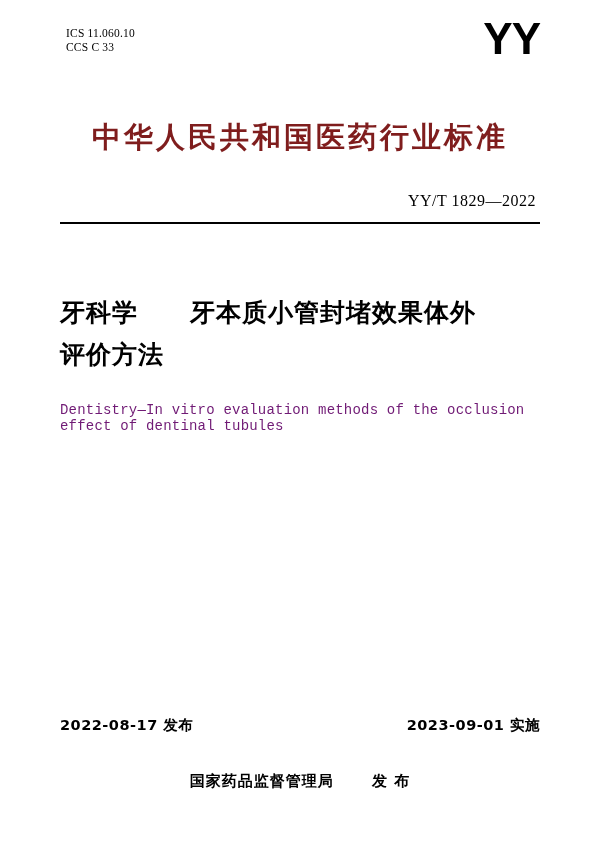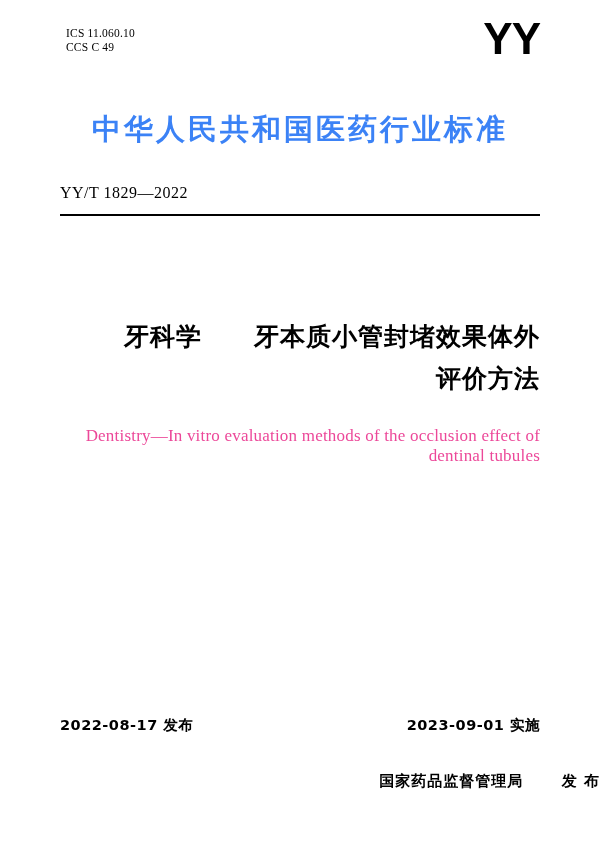--- a/index.html
+++ b/index.html
@@ -44,65 +44,66 @@
     font-family: "Liberation Sans", sans-serif;
     font-weight: bold;
     font-size: 44px;
     line-height: 62px;
     letter-spacing: -1px;
     color: #000;
   }
 
   
   .cn-standard-title {
-    margin-top: 14px;
+    margin-top: 22px;
     text-align: center;
     font-family: "DejaVu Sans", sans-serif;
     font-weight: bold;
     font-size: 29px;
     letter-spacing: 3px;
-    color: #3b82f6;
+    color: #7f1d1d;
   }
 
   .std-number {
     margin-top: 34px;
+    text-align: right;
     padding-right: 4px;
     font-family: "Liberation Serif", serif;
     font-size: 16px;
     letter-spacing: 0.5px;
   }
 
   .rule {
     margin-top: 12px;
     border: none;
     border-top: 2.5px solid #000;
     height: 0;
   }
 
   
   .title-area {
-    margin-top: 100px;
-    text-align: right;
+    margin-top: 68px;
+    text-align: left;
   }
   .title-cn {
     font-family: "DejaVu Sans", sans-serif;
     font-weight: bold;
     font-size: 25px;
     line-height: 42px;
     letter-spacing: 1px;
   }
   .title-cn .line2 {
     display: block;
   }
   .title-en {
     margin-top: 26px;
-    font-family: Liberation Serif, serif;
-    font-size: 17px;
+    font-family: Liberation Mono, monospace;
+    font-size: 14px;
     letter-spacing: 0.2px;
-    color: #ec4899;
+    color: #701a75;
   }
 
   
   .dates {
     position: absolute;
     left: 60px;
     right: 60px;
     bottom: 114px;
     display: flex;
     justify-content: space-between;
@@ -110,40 +111,40 @@
     font-weight: bold;
     font-size: 14.5px;
     letter-spacing: 0.5px;
     align-items: center;
   }
   .issuer {
     position: absolute;
     left: 0;
     right: 0;
     bottom: 58px;
-    text-align: right;
+    text-align: center;
     font-family: "DejaVu Sans", sans-serif;
     font-weight: bold;
     font-size: 15px;
     letter-spacing: 1px;
   }
   .issuer .gap {
     display: inline-block;
     width: 26px;
   }
 </style>
 </head>
 <body>
 
 <div class="page">
 
   <div class="header-row">
     <div class="ics-block">
       <div>ICS 11.060.10</div>
-      <div>CCS C 49</div>
+      <div>CCS C 33</div>
     </div>
     <div class="yy-logo">YY</div>
   </div>
 
   <div class="cn-standard-title">中华人民共和国医药行业标准</div>
 
   <div class="std-number">YY/T 1829—2022</div>
 
   <hr class="rule">
 

